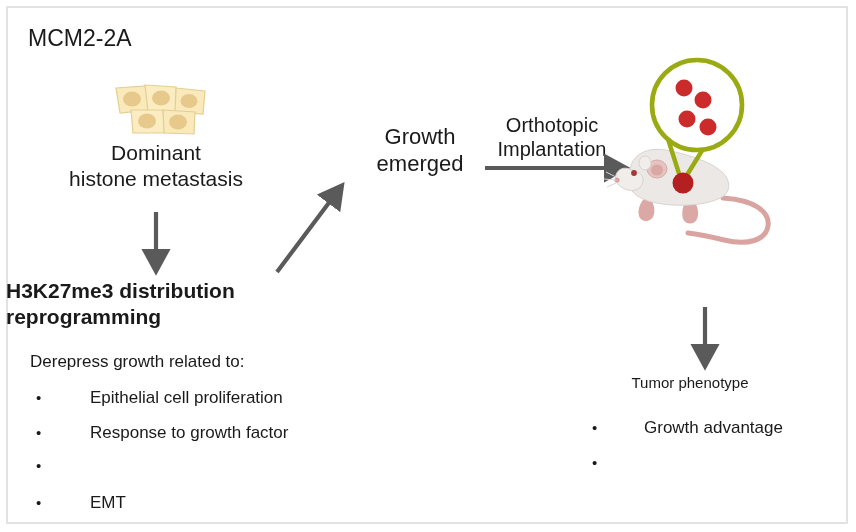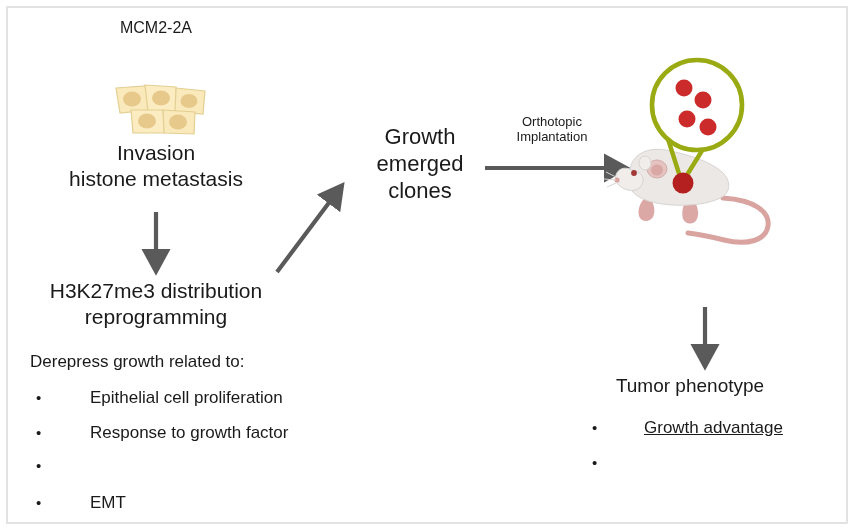--- a/index.html
+++ b/index.html
@@ -32,36 +32,37 @@
   }
   .txt {
     position: absolute;
     color: #1a1a1a;
     line-height: 1.22;
     white-space: nowrap;
   }
 
   
   #title-cancer-cells {
-    left: 28px; top: 18px; width: 256px;
-    font-size: 16px;
-    text-align: center;
+    left: 28px; top: 24px; width: 256px;
+    font-size: 23px;
+    text-align: left;
     white-space: normal;
   }
   #impaired-inheritance {
     left: 14px; top: 140px; width: 284px;
     font-size: 21px;
     text-align: center;
     white-space: normal;
   }
   #h3k27me3 {
     left: 6px; top: 278px; width: 300px;
     font-size: 21px;
-    text-align: center;
-    white-space: normal;
+    text-align: left;
+    white-space: normal;
+    font-weight: bold;
   }
   #derepress-header {
     left: 30px; top: 352px;
     font-size: 17px;
   }
   .bullet-row {
     position: absolute;
     left: 36px;
     width: 330px;
     font-size: 17px;
@@ -82,49 +83,49 @@
 
   
   #newly-emerged {
     left: 358px; top: 124px; width: 124px;
     font-size: 22px;
     text-align: center;
     white-space: normal;
   }
   #orthotopic-label {
     left: 480px; top: 114px; width: 144px;
-    font-size: 13px;
+    font-size: 20px;
     text-align: center;
     white-space: normal;
     line-height: 1.18;
   }
 
   
   #dominant-clones {
     left: 560px; top: 233px; width: 292px;
     font-size: 22px;
     text-align: center;
     white-space: normal;
     line-height: 1.75;
   }
   #tumor-phenotype {
     left: 580px; top: 374px; width: 220px;
-    font-size: 19px;
+    font-size: 15px;
     text-align: center;
   }
   .bullet-row-r {
     position: absolute;
     left: 592px;
     width: 260px;
     font-size: 17px;
     color: #1a1a1a;
     display: flex;
     align-items: baseline;
   }
-  .bullet-row-r .bullet-label { margin-left: 44px; text-decoration: underline; }
+  .bullet-row-r .bullet-label { margin-left: 44px; }
 
   svg.overlay {
     position: absolute;
     left: 0; top: 0;
     width: 856px; height: 532px;
     pointer-events: none;
   }
 </style>
 </head>
 <body>
@@ -151,21 +152,21 @@
         <ellipse cx="132" cy="99" rx="9" ry="7.5"></ellipse>
         <ellipse cx="161" cy="98" rx="9" ry="7.5"></ellipse>
         <ellipse cx="189" cy="101" rx="8.5" ry="7"></ellipse>
         <ellipse cx="147" cy="121" rx="9" ry="7.5"></ellipse>
         <ellipse cx="178" cy="122" rx="9" ry="7.5"></ellipse>
       </g>
     </g>
   </svg>
 
   <div class="txt" id="impaired-inheritance">
-    <div>Invasion</div>
+    <div>Dominant</div>
     <div>histone metastasis</div>
   </div>
 
   <div class="txt" id="h3k27me3">
     <div>H3K27me3 distribution</div>
     <div>reprogramming</div>
   </div>
 
   <div class="txt" id="derepress-header">Derepress growth related to:</div>
 
@@ -181,21 +182,20 @@
     <span class="bullet-dot">•</span>
   </div>
   <div class="bullet-row" style="top:493px">
     <span class="bullet-dot">•</span>
     <span class="bullet-label">EMT</span>
   </div>
 
   <div class="txt" id="newly-emerged">
     <div>Growth</div>
     <div>emerged</div>
-    <div>clones</div>
   </div>
 
   <div class="txt" id="orthotopic-label">
     <div>Orthotopic</div>
     <div>Implantation</div>
   </div>
 
   <svg class="overlay" viewBox="0 0 856 532" xmlns="http://www.w3.org/2000/svg">
     <defs>
       <marker id="ah" markerWidth="7" markerHeight="7" refX="2.2" refY="3.5" orient="auto" markerUnits="strokeWidth">

